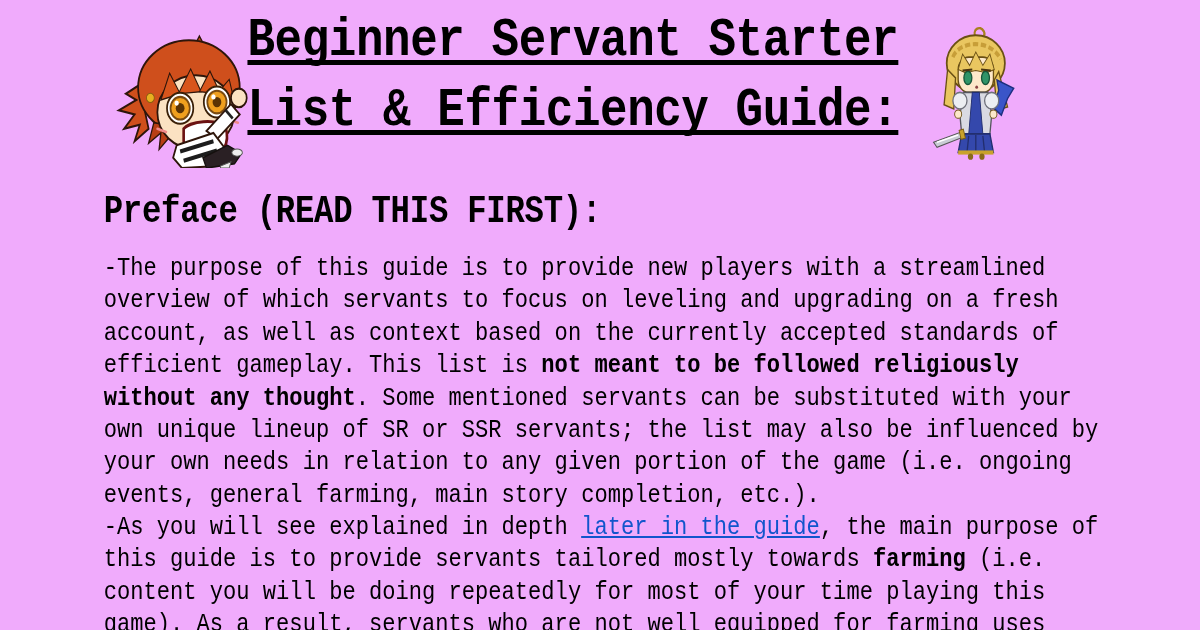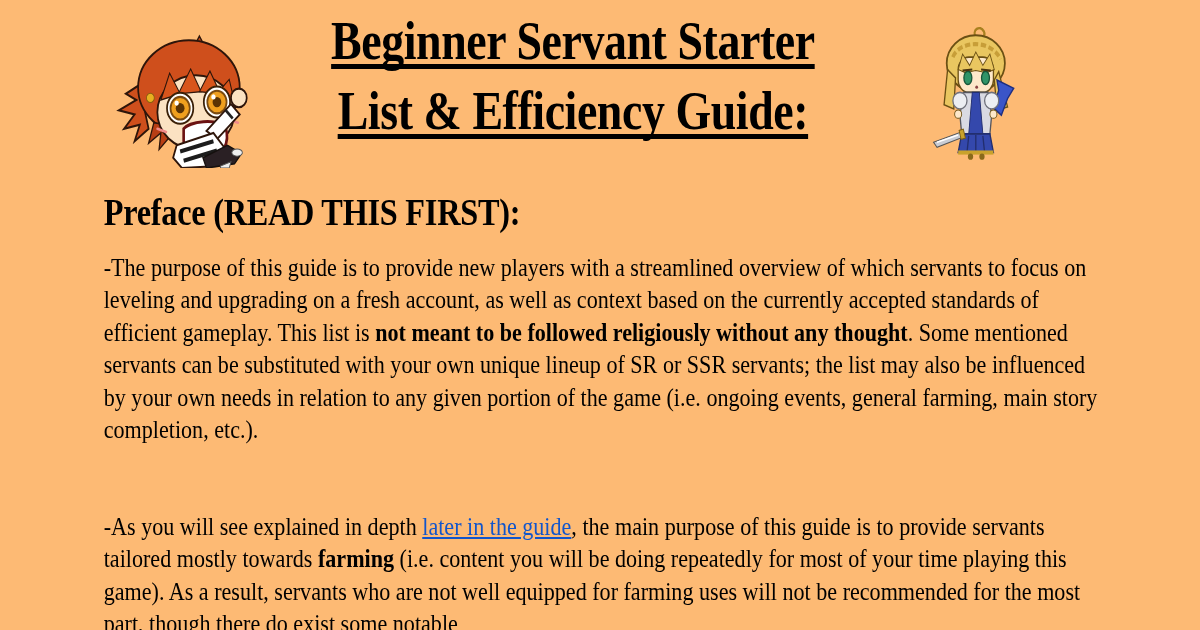--- a/index.html
+++ b/index.html
@@ -1,18 +1,18 @@
 <!DOCTYPE html>
 <html><head>
 <meta charset="utf-8">
 <style>
   html,body { margin:0; padding:0; background:#ffffff; }
   .page {
-    position:relative; width:1200px; height:630px; background:#fdba74;
-    overflow:hidden; font-family:Liberation Serif, serif; color:#000;
+    position:relative; width:1200px; height:630px; background:#f0abfc;
+    overflow:hidden; font-family:Liberation Mono, monospace; color:#000;
   }
   
   .squeeze {
     position:absolute; top:0; left:0; width:1412px; height:630px;
     transform:scaleX(0.85); transform-origin:0 0;
   }
   .doc-title {
     position:absolute; top:6px; left:0; width:1348px; margin:0;
     text-align:center; font-size:54px; line-height:70px; font-weight:700;
     color:#000; letter-spacing:-0.5px;

